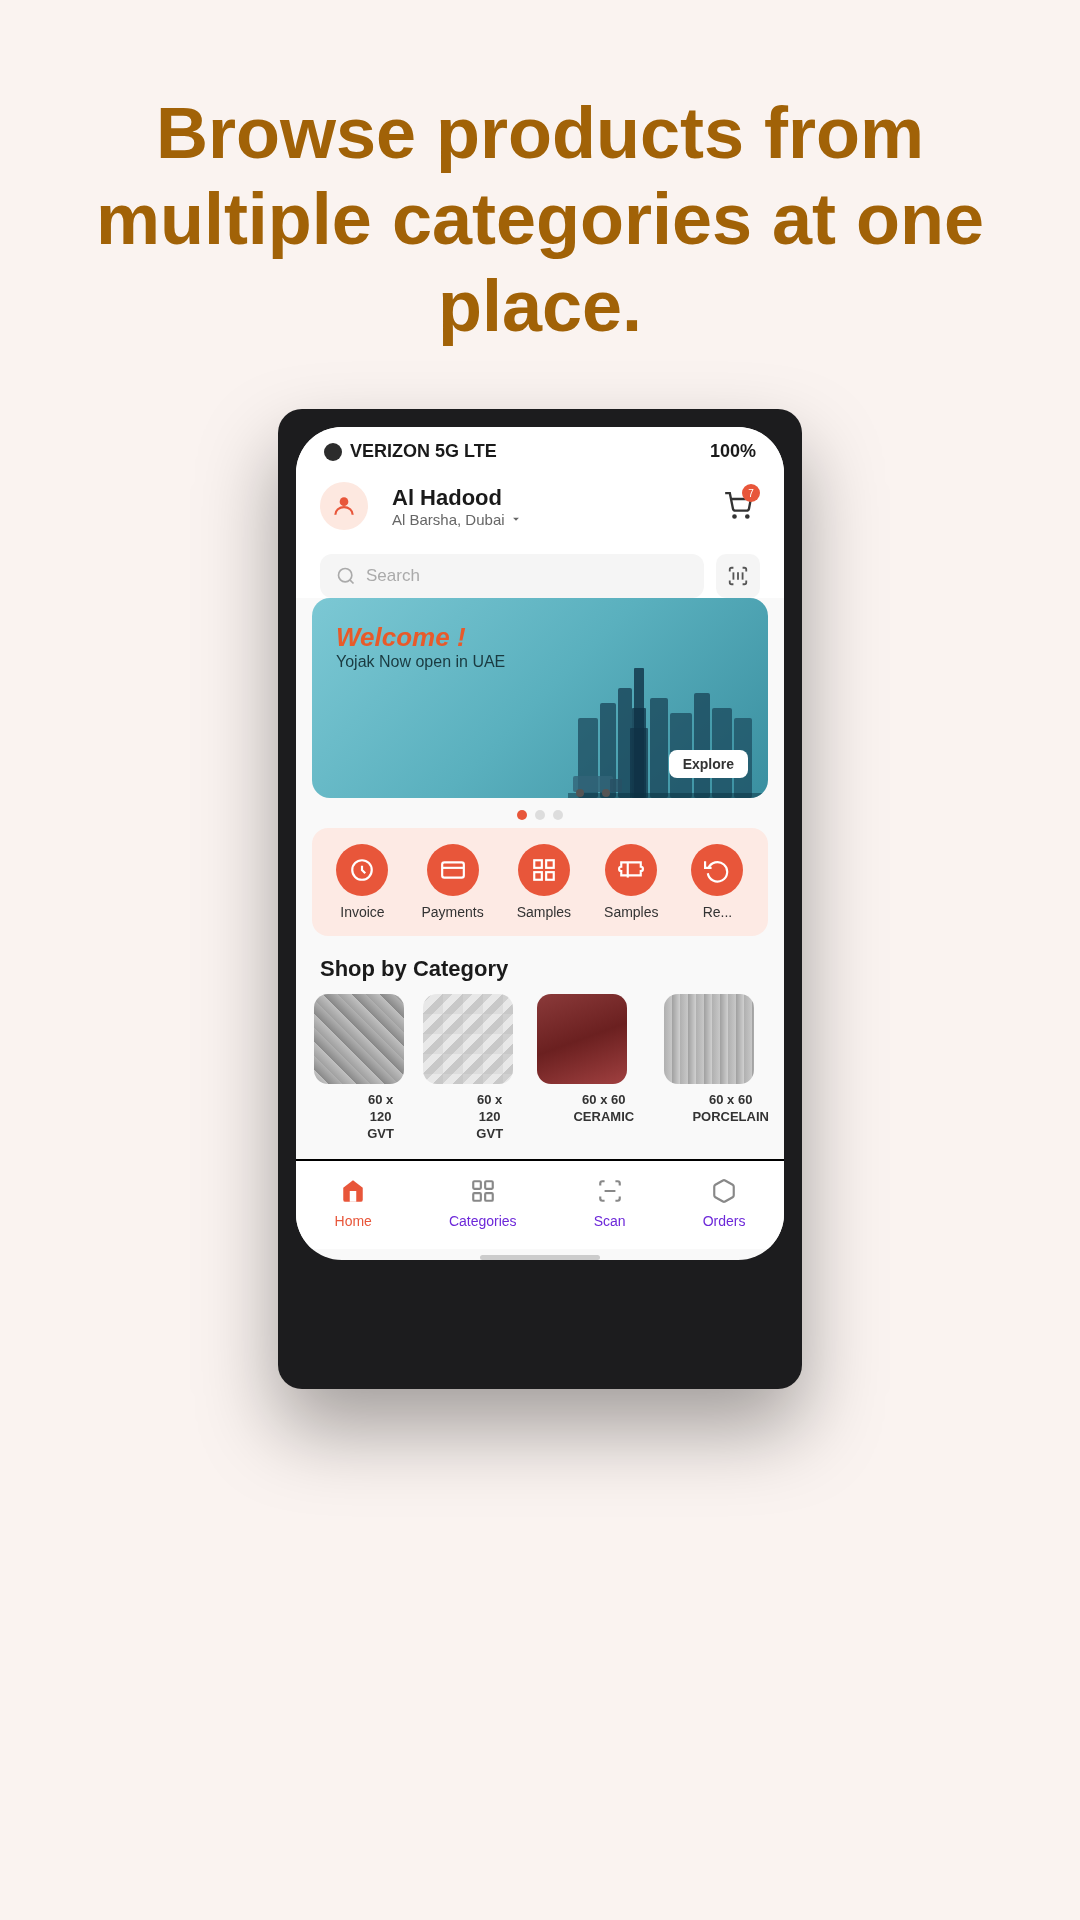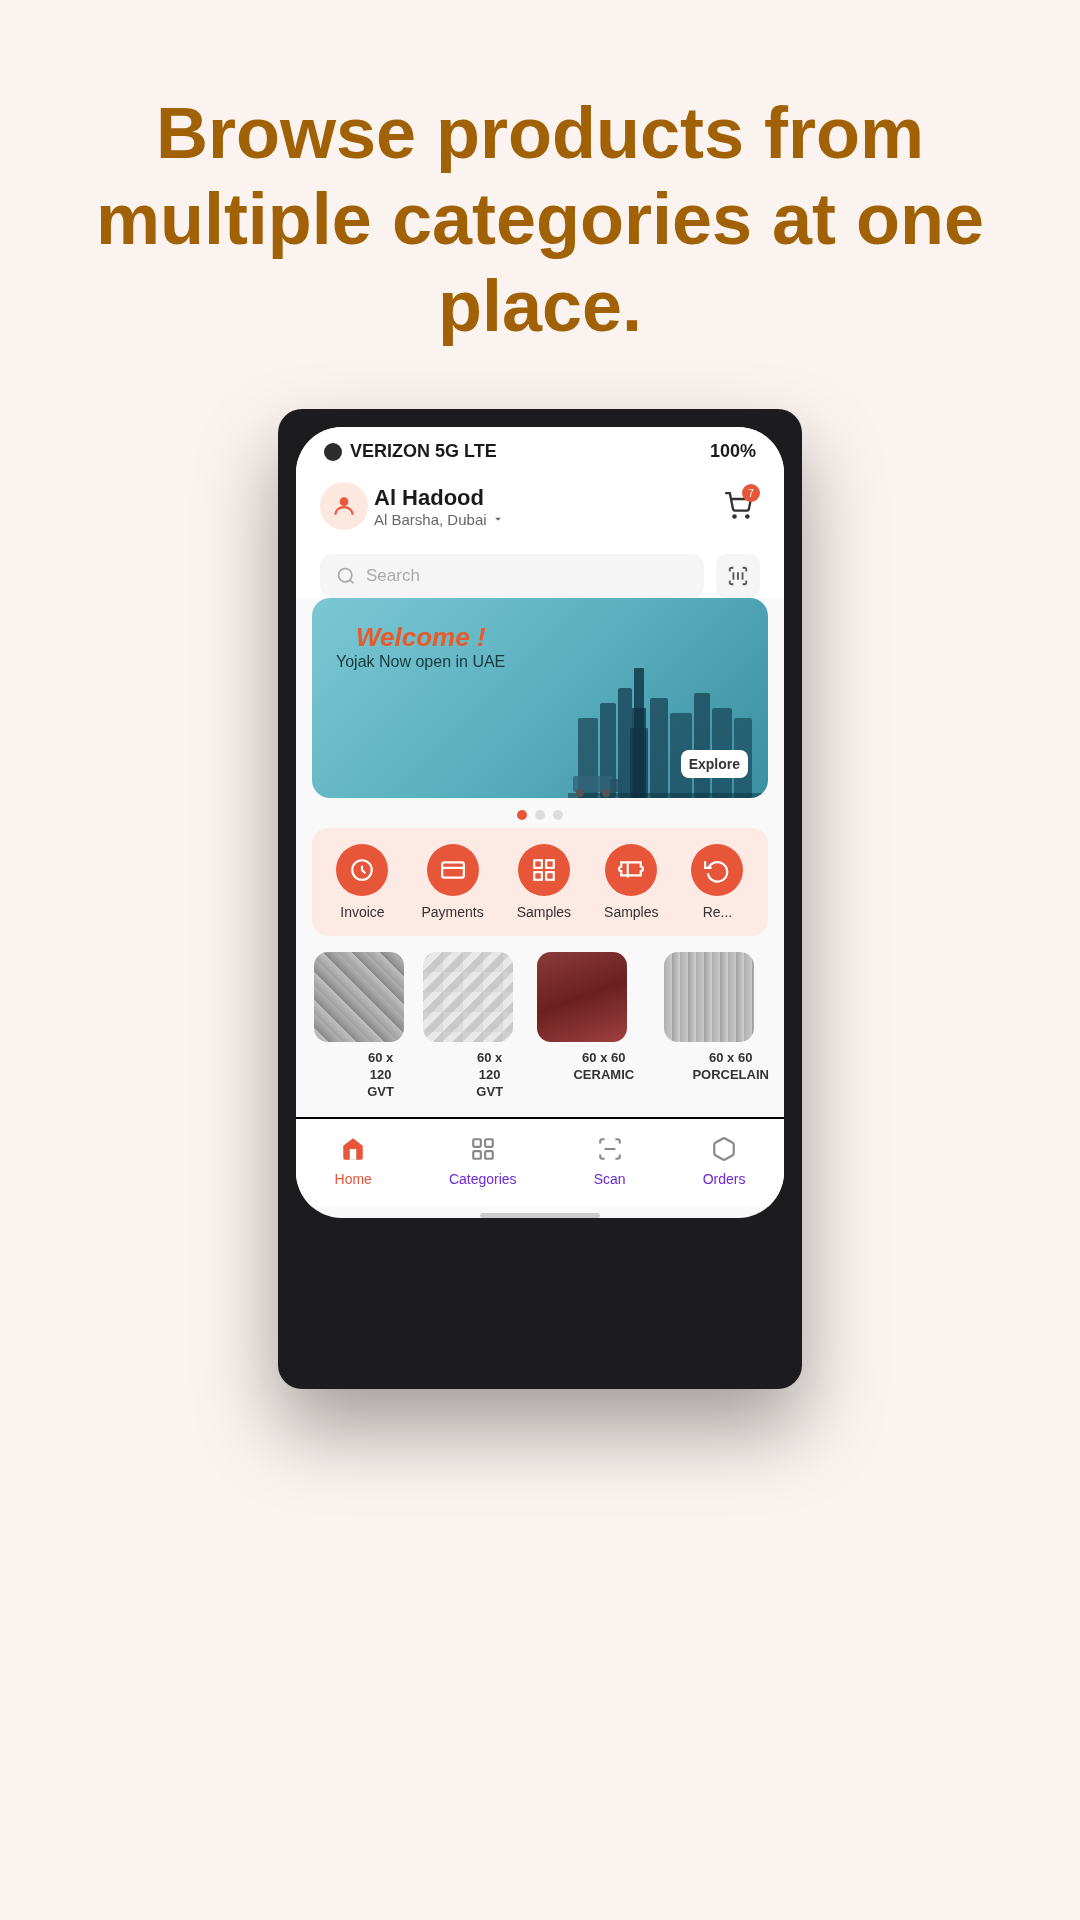--- a/index.html
+++ b/index.html
@@ -72,21 +72,21 @@
       background: #fff;
       padding: 12px 24px 16px;
       display: flex;
       align-items: center;
       justify-content: space-between;
     }
 
     .header-left {
       display: flex;
       align-items: center;
-      gap: 6px;
+      gap: 24px;
     }
 
     .avatar {
       width: 48px;
       height: 48px;
       background: #fde8e0;
       border-radius: 50%;
       display: flex;
       align-items: center;
       justify-content: center;
@@ -178,36 +178,35 @@
       padding: 24px 24px;
     }
 
     .banner-text { z-index: 2; }
 
     .banner-welcome {
       font-size: 26px;
       font-weight: 800;
       color: #e85a2a;
       font-style: italic;
-      margin-left: 20px;
     }
 
     .banner-subtitle {
       font-size: 16px;
       color: #1a3a40;
       font-weight: 500;
     }
 
     .banner-explore {
       position: absolute;
       bottom: 20px;
       right: 20px;
       background: #fff;
       border-radius: 8px;
-      padding: 6px 8px;
+      padding: 6px 14px;
       font-size: 14px;
       font-weight: 600;
       color: #333;
       z-index: 2;
     }
 
     .banner-city {
       position: absolute;
       right: 0; bottom: 0;
       width: 200px;
@@ -512,20 +511,21 @@
           <svg width="26" height="26" viewBox="0 0 24 24" fill="none" stroke="#fff" stroke-width="2">
             <polyline points="1 4 1 10 7 10"></polyline>
               <path d="M3.51 15a9 9 0 1 0 .49-4.5"></path>
           </svg>
         </div>
         <span class="qa-label">Re...</span>
       </div>
     </div>
 
     <div>
+      <div class="section-title">Shop by Category</div>
       <div class="category-scroll">
 
         <div class="cat-item">
           <div class="cat-thumb">
             <div class="tile-gvt-1"></div>
           </div>
           <span class="cat-label">60 x 120<br>GVT</span>
         </div>
 
         <div class="cat-item">

